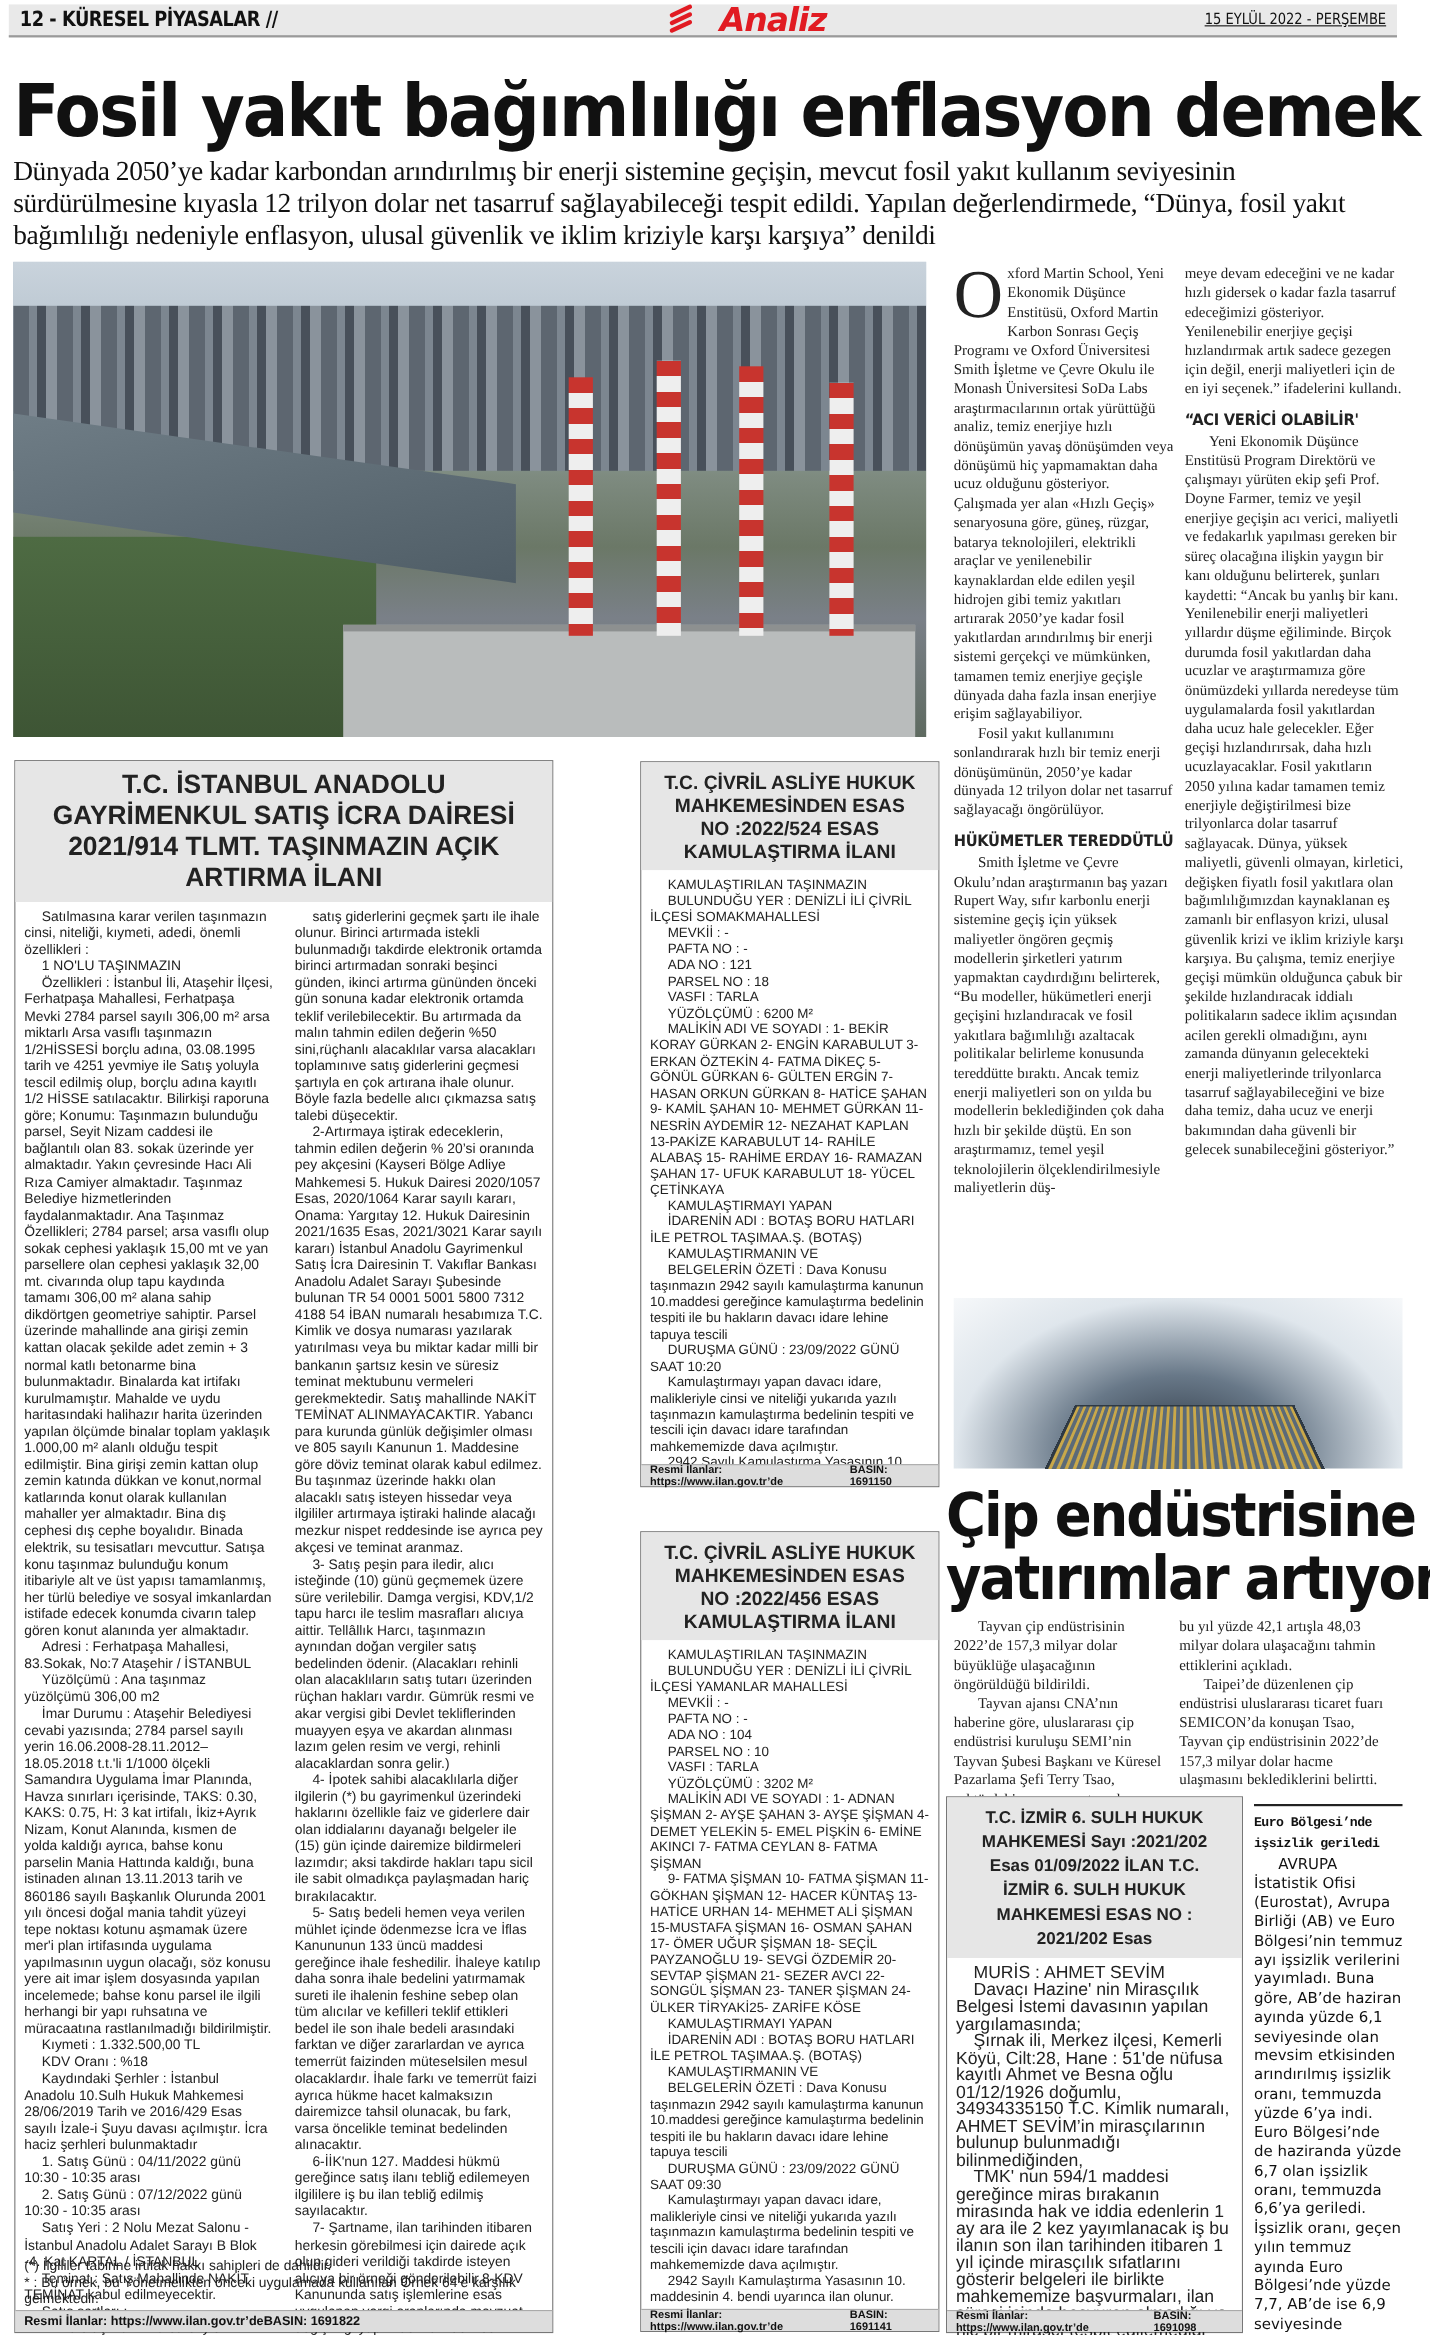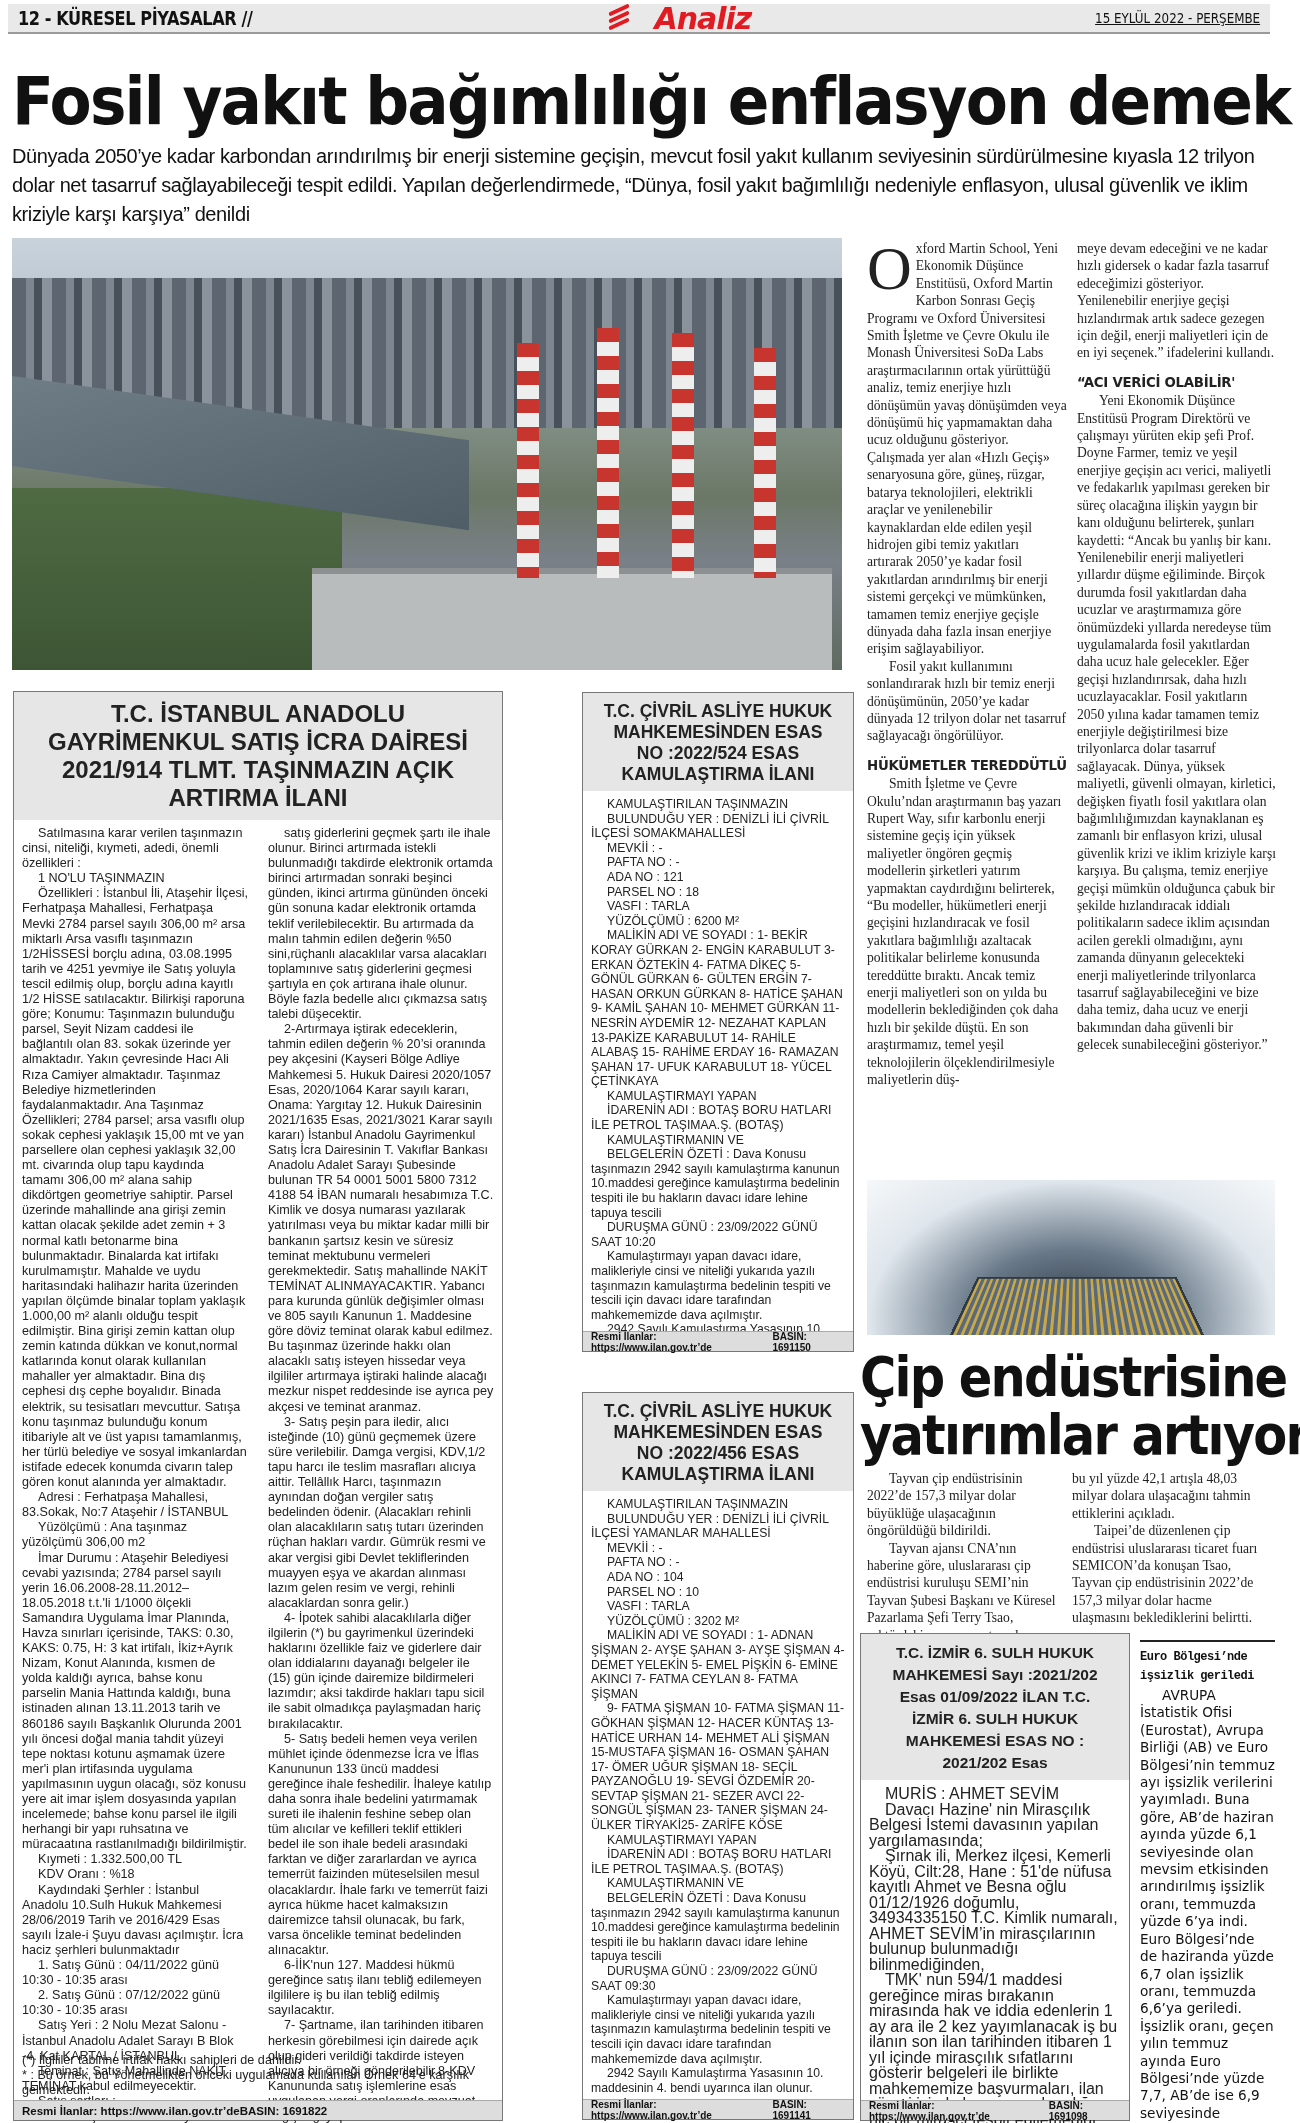--- a/index.html
+++ b/index.html
@@ -4,21 +4,21 @@
 <style>
 *{box-sizing:border-box;margin:0;padding:0}
 body{width:1300px;height:2123px;background:#fff;font-family:"Liberation Sans",sans-serif;color:#111;position:relative;overflow:hidden}
 .header{position:absolute;left:8px;top:4px;width:1262px;height:30px;background:#e9e9e9;border-bottom:2px solid #9a9a9a;display:flex;align-items:center;justify-content:space-between;padding:0 10px}
 .sec{font-family:"DejaVu Sans",sans-serif;font-weight:bold;font-size:19px;letter-spacing:-0.5px;transform:scaleX(.85);transform-origin:left}
 .logo{display:flex;align-items:center;gap:20px;color:#e11b22;font-weight:900;font-size:30px;font-family:"DejaVu Sans",sans-serif;font-style:italic;letter-spacing:-1px}
 .logo .mark{width:26px;height:28px;position:relative}
 .logo .mark span{position:absolute;left:0;width:22px;height:4px;background:#e11b22;border-radius:2px;transform:rotate(-25deg)}
 .date{font-size:14px;text-decoration:underline;font-family:"DejaVu Sans",sans-serif;transform:scaleX(.85);transform-origin:right}
 .headline{position:absolute;left:12px;top:66px;width:1270px;font-family:"DejaVu Sans",sans-serif;font-weight:900;font-size:66px;letter-spacing:-2px;line-height:72px;transform:scaleX(.93);transform-origin:left;white-space:nowrap}
-.deck{position:absolute;left:12px;top:142px;width:1262px;font-family:Liberation Sans, sans-serif;font-size:20px;line-height:29px;letter-spacing:-0.4px}
+.deck{position:absolute;left:12px;top:142px;width:1262px;font-family:Liberation Serif, serif;font-size:25px;line-height:29px;letter-spacing:-0.4px}
 .photo1{position:absolute;left:12px;top:238px;width:830px;height:432px;background:linear-gradient(180deg,#b8c6d2 0%,#9fb0bd 25%,#7e8b80 45%,#6b7867 60%,#7a8088 75%,#5e6a60 100%);overflow:hidden}
 .photo1 .sky{position:absolute;left:0;top:0;width:100%;height:130px;background:linear-gradient(180deg,#c9d3dc,#aab8c4)}
 .photo1 .city{position:absolute;left:0;top:40px;width:100%;height:150px;background:repeating-linear-gradient(90deg,#5d6670 0 14px,#7c8690 14px 22px,#48505a 22px 30px,#8a939c 30px 40px)}
 .photo1 .river{position:absolute;left:0;top:170px;width:55%;height:90px;background:linear-gradient(160deg,#6f7d86,#4f5d66);transform:skewY(8deg)}
 .photo1 .plant{position:absolute;left:300px;top:330px;width:520px;height:110px;background:#b9bcbc;border-top:6px solid #8d9090}
 .photo1 .green{position:absolute;left:0;top:250px;width:330px;height:190px;background:linear-gradient(180deg,#4e6b43,#3d5434)}
 .stack{position:absolute;width:22px;background:repeating-linear-gradient(180deg,#c8342e 0 14px,#eee 14px 28px)}
 .drop{float:left;font-family:"Liberation Serif",serif;font-size:62px;line-height:52px;padding-right:4px;margin-top:2px}
 .article{position:absolute;font-family:"Liberation Serif",serif;font-size:13.6px;line-height:17.4px;color:#222;text-align:left}
 .article p{text-indent:22px}

